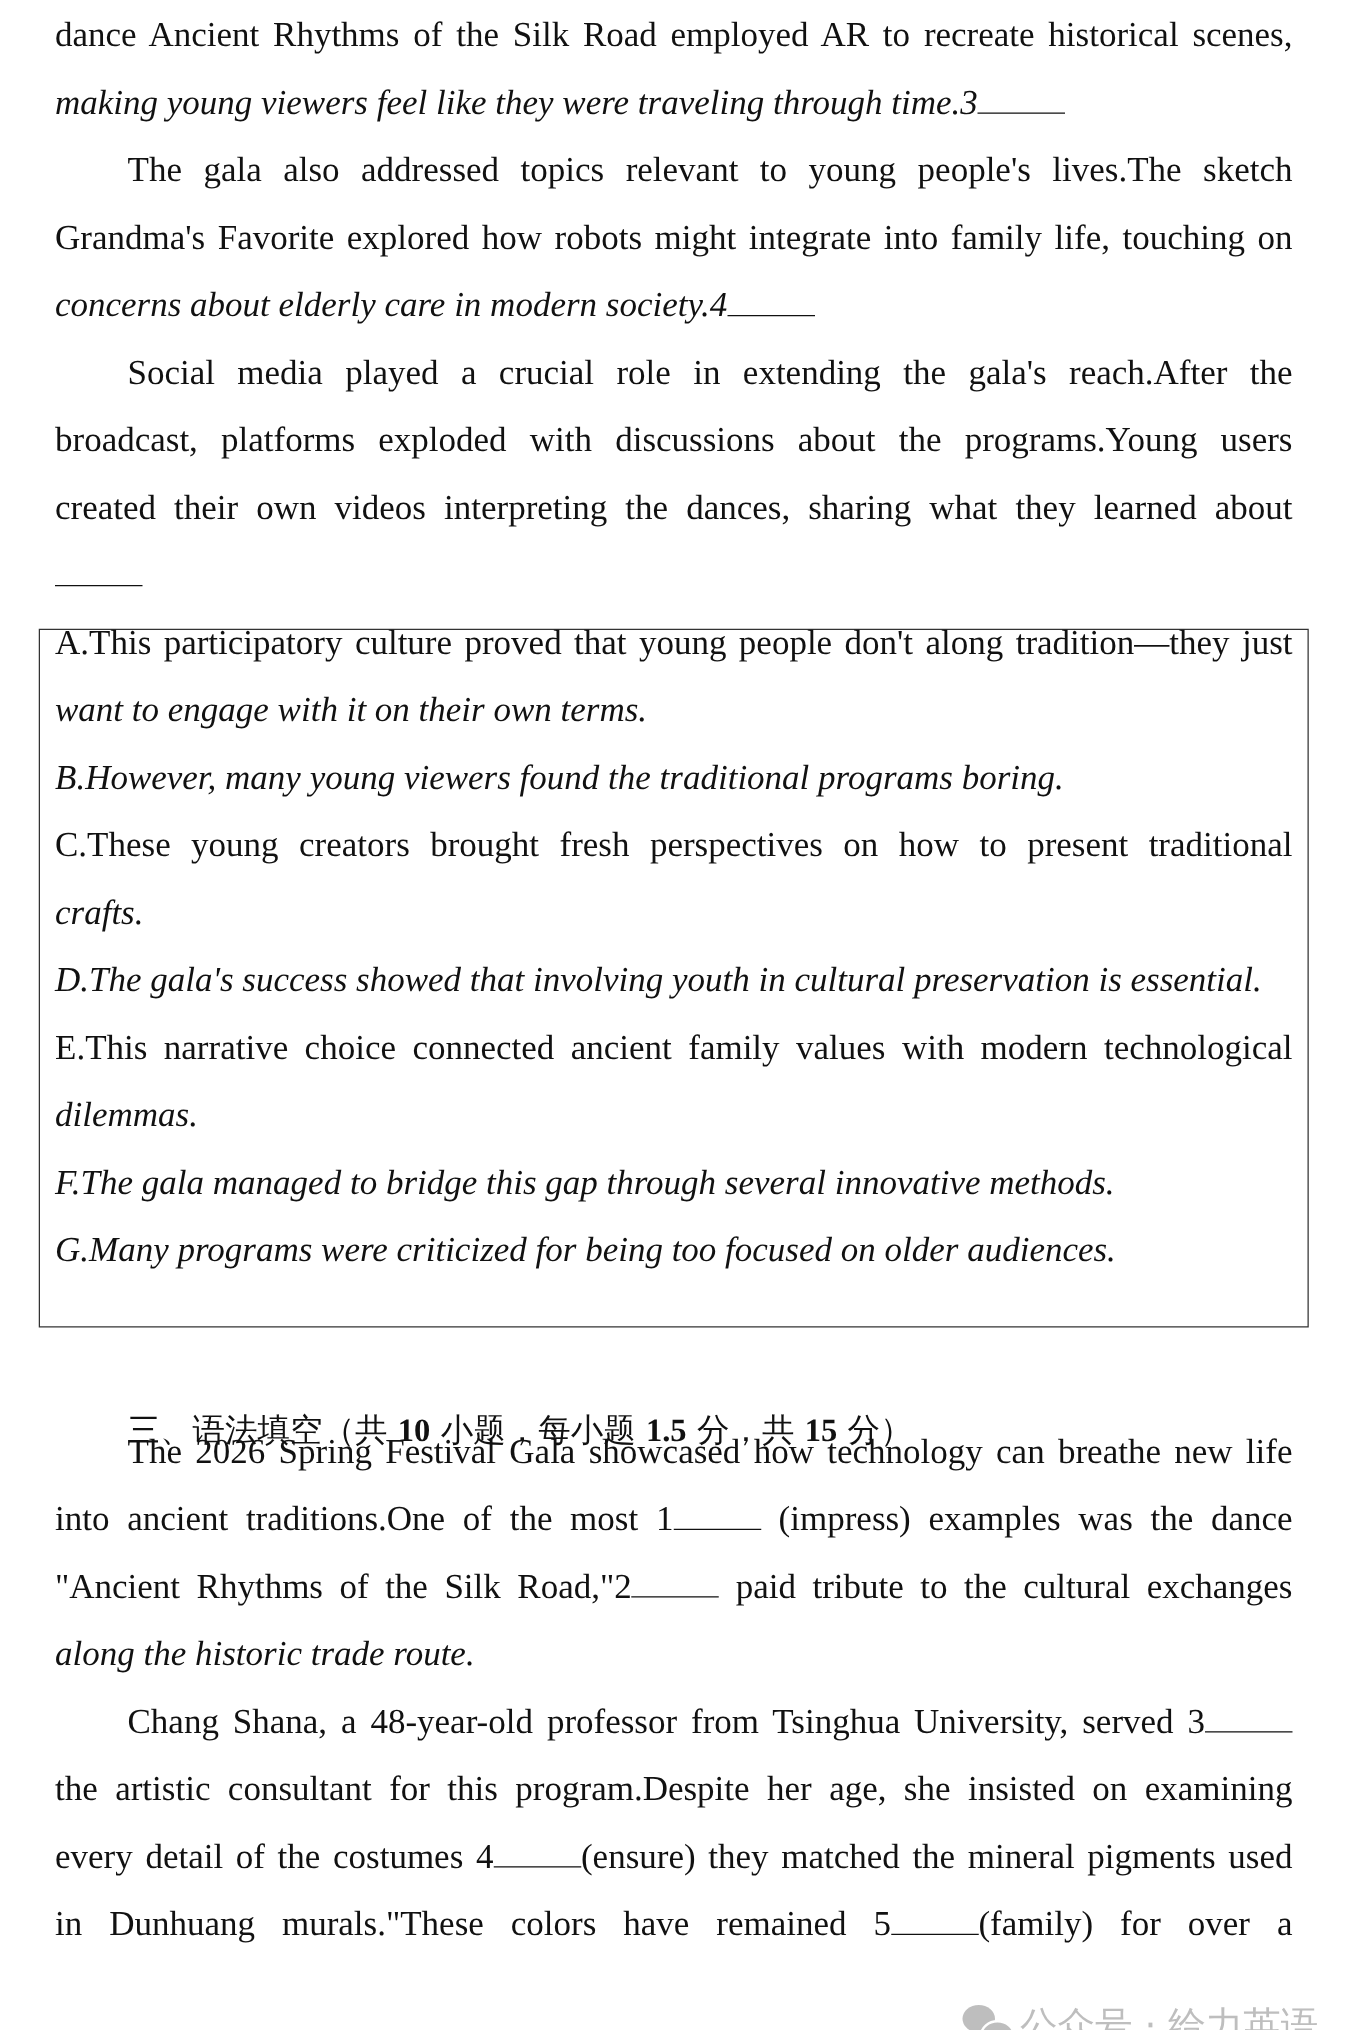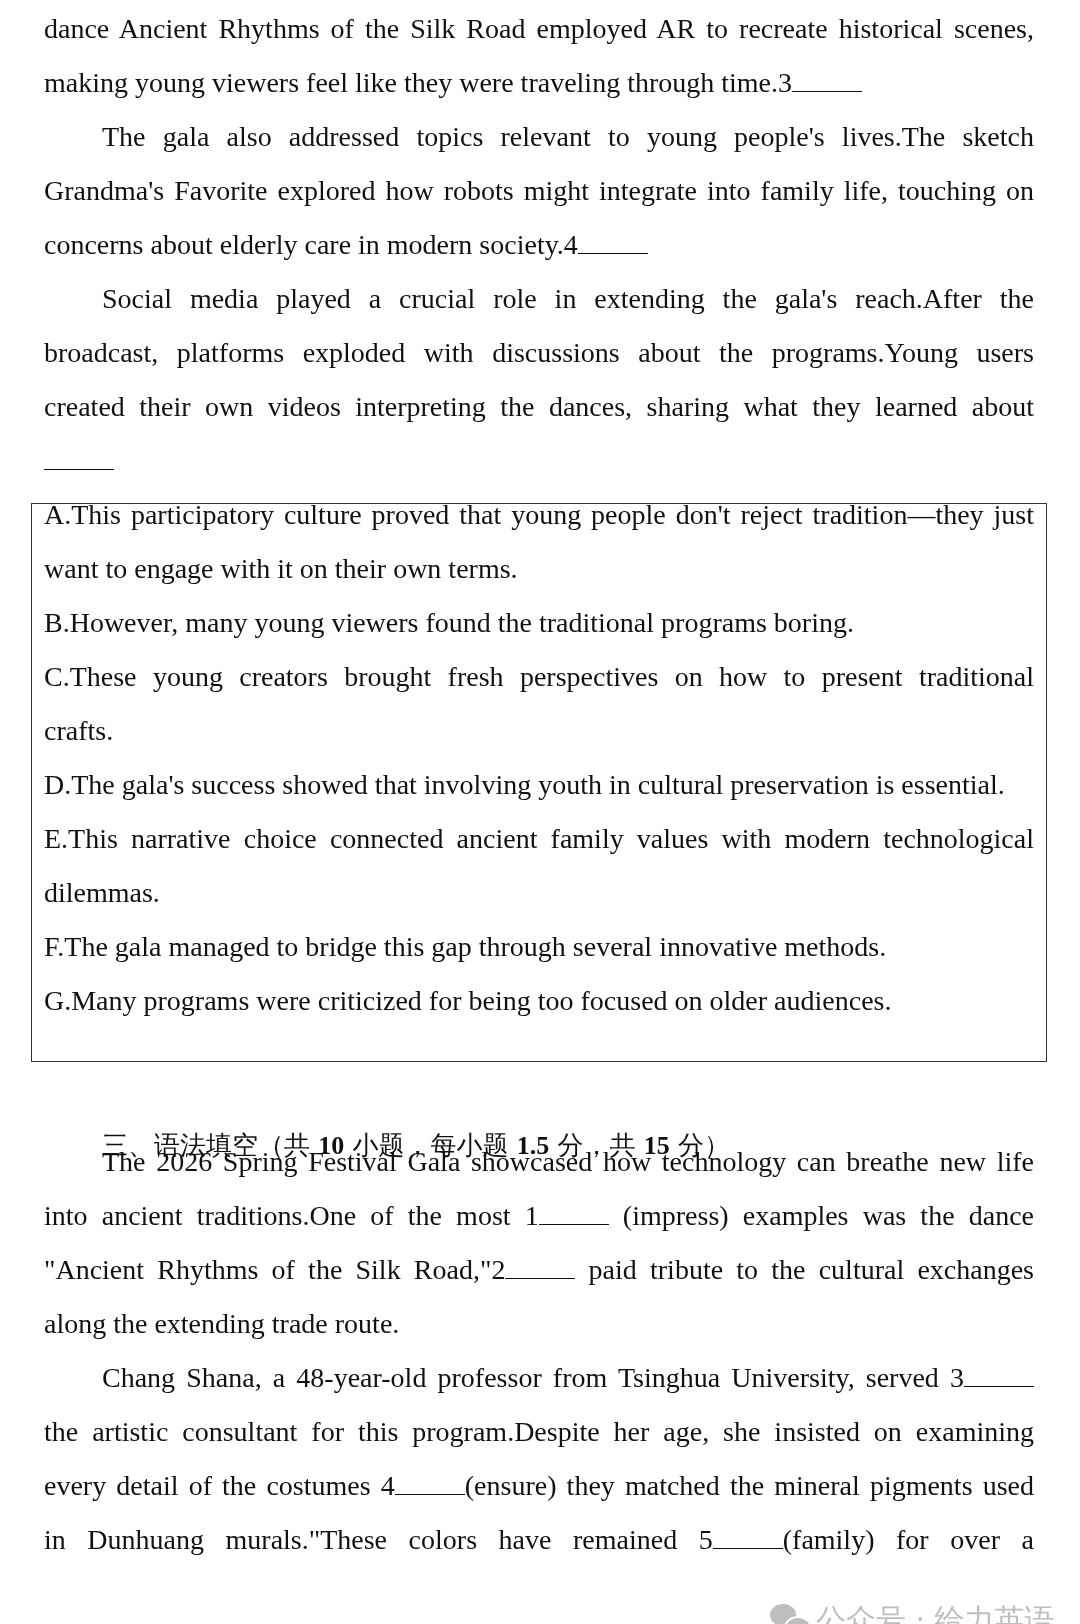--- a/index.html
+++ b/index.html
@@ -21,20 +21,21 @@
       width: 990px;
       font-size: 28px;
       line-height: 32px;
       white-space: nowrap;
       text-align: justify;
       text-align-last: justify;
       letter-spacing: 0px;
     }
     .line.last {
       text-align-last: left;
+      font-style: italic;
     }
     .line.indent {
       left: 102px;
       width: 932px;
     }
     .blank {
       display: inline-block;
       border-bottom: 1.5px solid #111;
       height: 22px;
       vertical-align: baseline;
@@ -101,39 +102,39 @@
   <div class="line" style="top:175px">Grandma's Favorite explored how robots might integrate into family life, touching on</div>
   <div class="line last" style="top:229px"><span>concerns about elderly care in modern society.4</span><span class="blank w70"></span></div>
   <div class="line indent" style="top:283px">Social media played a crucial role in extending the gala's reach.After the</div>
   <div class="line" style="top:337px">broadcast, platforms exploded with discussions about the programs.Young users</div>
   <div class="line" style="top:391px">created their own videos interpreting the dances, sharing what they learned about</div>
   <div class="line last" style="top:445px"><span class="blank w70"></span></div>
 </div>
 
 <div class="options-box"></div>
 <div>
-  <div class="line" style="top:499px">A.This participatory culture proved that young people don't reject tradition—they just</div>
+  <div class="line" style="top:499px">A.This participatory culture proved that young people don't along tradition—they just</div>
   <div class="line last" style="top:553px">want to engage with it on their own terms.</div>
   <div class="line last" style="top:607px">B.However, many young viewers found the traditional programs boring.</div>
   <div class="line" style="top:661px">C.These young creators brought fresh perspectives on how to present traditional</div>
   <div class="line last" style="top:715px">crafts.</div>
   <div class="line last" style="top:769px">D.The gala's success showed that involving youth in cultural preservation is essential.</div>
   <div class="line" style="top:823px">E.This narrative choice connected ancient family values with modern technological</div>
   <div class="line last" style="top:877px">dilemmas.</div>
   <div class="line last" style="top:931px">F.The gala managed to bridge this gap through several innovative methods.</div>
   <div class="line last" style="top:985px">G.Many programs were criticized for being too focused on older audiences.</div>
 </div>
 
 <div class="section-heading"><span>三、语法填空（共 </span><b>10</b><span> 小题，每小题 </span><b>1.5</b><span> 分，共 </span><b>15</b><span> 分）</span></div>
 
 <div>
   <div class="line indent" style="top:1146px">The 2026 Spring Festival Gala showcased how technology can breathe new life</div>
   <div class="line" style="top:1200px"><span>into ancient traditions.One of the most 1</span><span class="blank w70"></span><span> (impress) examples was the dance</span></div>
   <div class="line" style="top:1254px"><span>"Ancient Rhythms of the Silk Road,"2</span><span class="blank w70"></span><span> paid tribute to the cultural exchanges</span></div>
-  <div class="line last" style="top:1308px">along the extending trade route.</div>
+  <div class="line last" style="top:1308px">along the historic trade route.</div>
   <div class="line indent" style="top:1362px"><span>Chang Shana, a 48-year-old professor from Tsinghua University, served 3</span><span class="blank w70"></span></div>
   <div class="line" style="top:1416px">the artistic consultant for this program.Despite her age, she insisted on examining</div>
   <div class="line" style="top:1470px"><span>every detail of the costumes 4</span><span class="blank w70"></span><span>(ensure) they matched the mineral pigments used</span></div>
   <div class="line" style="top:1524px"><span>in Dunhuang murals."These colors have remained 5</span><span class="blank w70"></span><span>(family) for over a</span></div>
 </div>
 
 <div class="watermark">
   <span class="wechat-icon">
       <span class="b1"></span>
       <span class="b2"></span>

